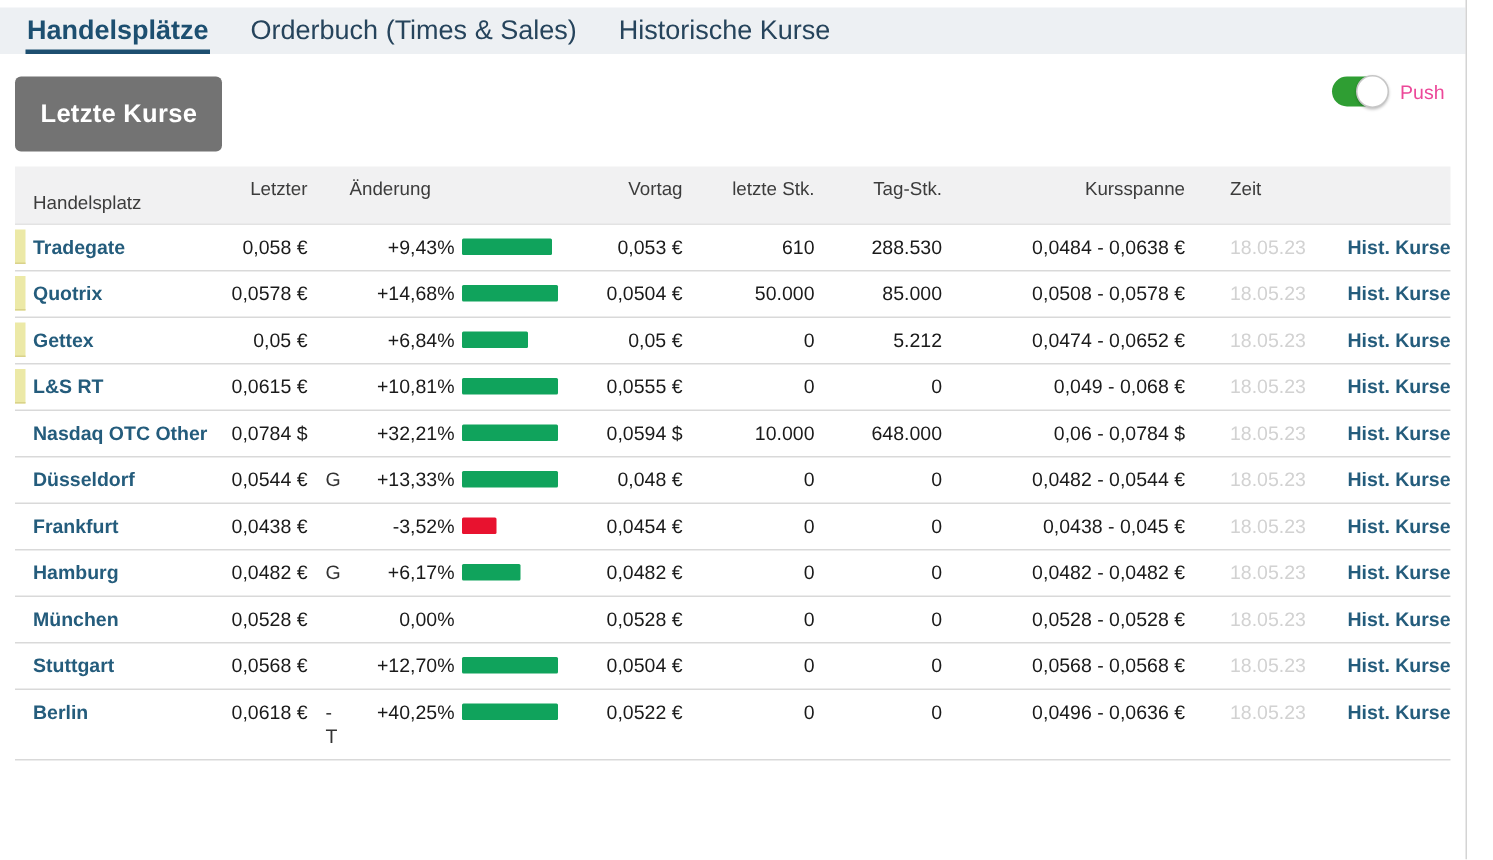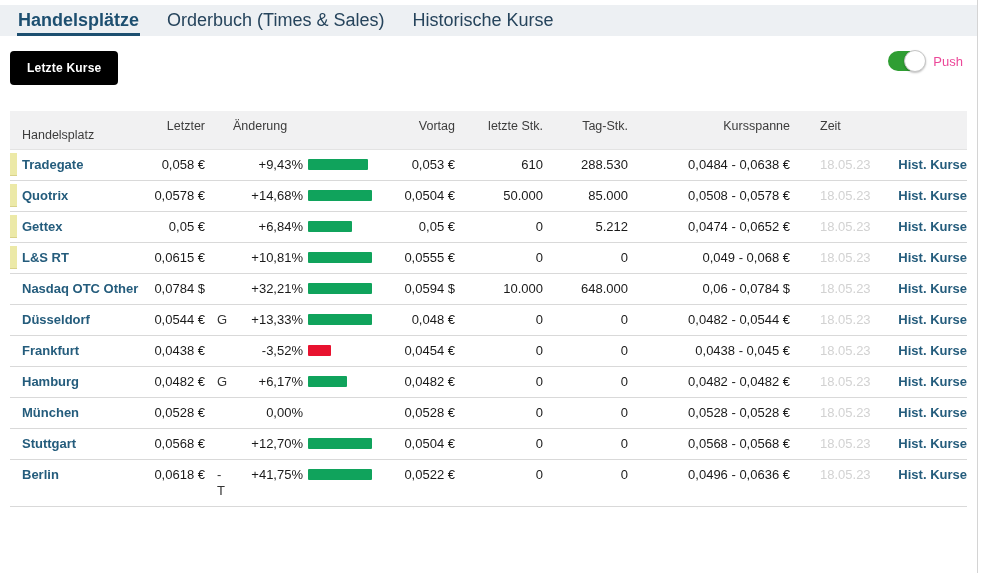--- a/index.html
+++ b/index.html
@@ -16,22 +16,22 @@
     border-left:8px solid transparent; border-right:8px solid transparent; border-top:7px solid #d8dde2; }
 
   
   .subnav { display:flex; align-items:stretch; margin-top:5px; height:31px; background:#edf0f3; padding-left:17px; width:977px; }
   .subnav .subnav-item { display:flex; align-items:center; padding:0 1px; margin-right:26px;
     font-size:18px; font-weight:400; color:#26445c; cursor:pointer; border-bottom:3px solid transparent; padding-top:3px; }
   .subnav .subnav-item.active { color:#1d4f70; font-weight:700; border-bottom-color:#1d4f70; }
 
   
   .title-row { position:relative; margin:15px 10px 0 10px; height:42px; }
-  .page-title { display:inline-flex; align-items:center; height:34px; padding:0 17px; background:#000000;
-    border-radius:4px; color:#fff; font-size:12px; font-weight:700; letter-spacing:.2px; }
+  .page-title { display:inline-flex; align-items:center; height:50px; padding:0 17px; background:#737373;
+    border-radius:4px; color:#fff; font-size:17px; font-weight:700; letter-spacing:.2px; }
   .push-wrap { position:absolute; right:22px; top:0; display:flex; align-items:center; gap:8px; }
   .toggle { position:relative; width:37px; height:20px; border-radius:10px; background:#2f9e33; cursor:pointer; }
   .toggle .knob { position:absolute; right:-1px; top:-1px; width:22px; height:22px; border-radius:50%;
     background:#fff; border:1px solid #c6c6c6; box-shadow:0 1px 2px rgba(0,0,0,.25); }
   .push-label { font-size:13px; color:#ec4899; }
 
   
   .table { margin:18px 10px 0 10px; width:957px; font-size:13px; color:#1a1a1a; }
   .t-row { display:grid; grid-template-columns:140px 55px 28px 70px 78px 74px 88px 85px 162px 98px 79px;
     align-items:start; border-bottom:1px solid #d9d9d9; }
@@ -243,21 +243,21 @@
       <div class="cell c-right">0,0568 - 0,0568 €</div>
       <div class="cell c-zeit zeit-val">18.05.23</div>
       <div class="cell c-hist">Hist. Kurse</div>
     </div>
 
     <div class="t-row">
       <div class="cell c-name"><span class="nm">Berlin</span></div>
       <div class="cell c-right">0,0618 €</div>
       <div class="cell c-suffix">-
 T</div>
-      <div class="cell c-right">+41,75%</div>
+      <div class="cell c-right">+40,25%</div>
       <div class="cell c-bar">
             <div class="bar" style="width: 64px; background: rgb(16, 163, 92);"></div>
           </div>
       <div class="cell c-right">0,0522 €</div>
       <div class="cell c-right">0</div>
       <div class="cell c-right">0</div>
       <div class="cell c-right">0,0496 - 0,0636 €</div>
       <div class="cell c-zeit zeit-val">18.05.23</div>
       <div class="cell c-hist">Hist. Kurse</div>
     </div>

